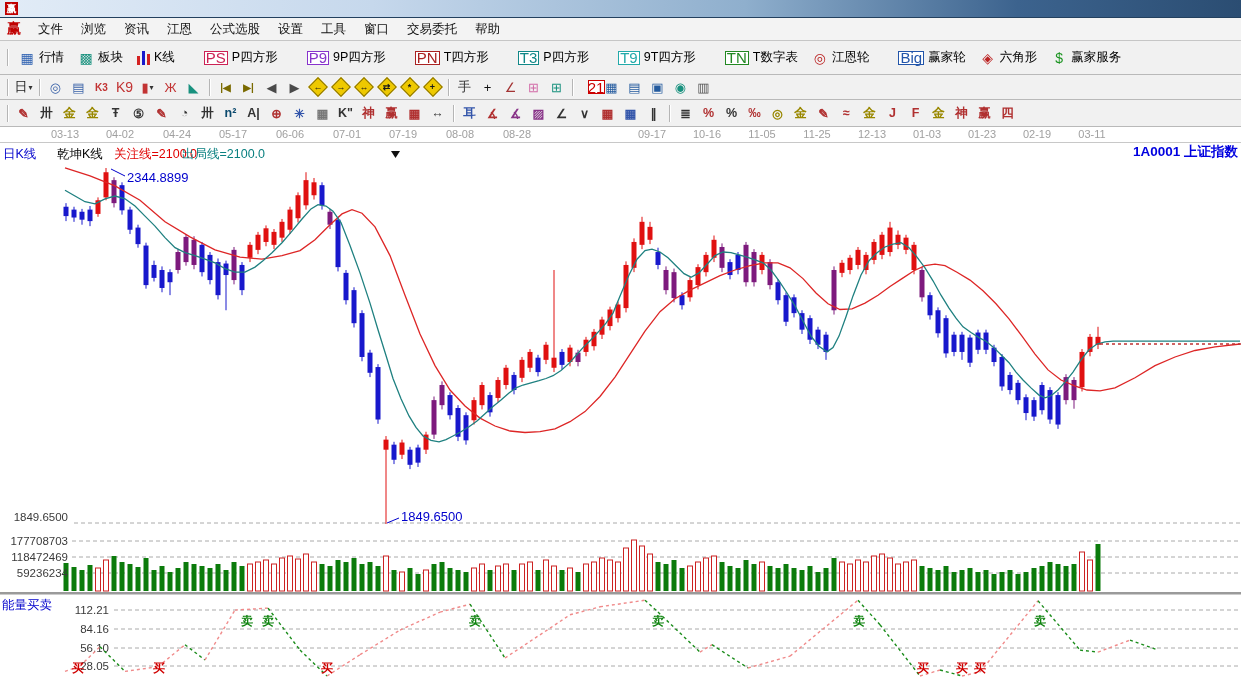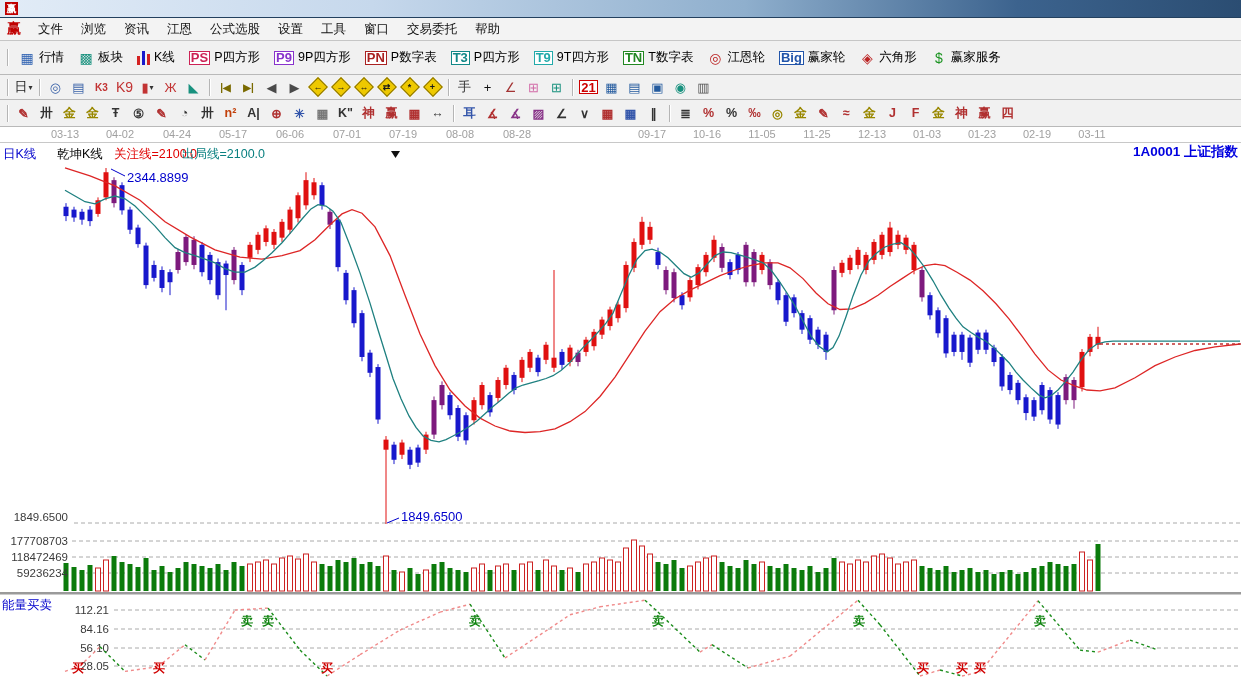--- a/index.html
+++ b/index.html
@@ -18,21 +18,21 @@
   .menu-item{padding:2px 9px;cursor:default;font-family:Liberation Mono, monospace;}
   
   .tb{box-sizing:border-box;display:flex;align-items:center;background:#f1f1f1;
     border-bottom:1px solid #b9b9b9;padding:0 3px;white-space:nowrap;}
   #tb1{height:34px;font-size:12.5px;}
   #tb2{height:25px;}
   #tb3{height:27px;}
   .vsep{width:1px;height:17px;background:#b5b5b5;box-shadow:1px 0 0 #fff;margin:0 4px;flex:0 0 auto;}
   .tb1btn{display:inline-flex;align-items:center;gap:4px;padding:3px 7px;cursor:default;color:#000;}
   .badge{box-sizing:border-box;min-width:17px;height:14px;padding:0 1px;border:1px solid;
-    display:inline-flex;align-items:center;justify-content:center;font-size:13px;font-weight:bold;background:#fff;}
+    display:inline-flex;align-items:center;justify-content:center;font-size:15px;font-weight:normal;background:#fff;margin-left:15px;}
   .gicon{display:inline-flex;align-items:center;justify-content:center;width:16px;height:16px;font-size:14px;line-height:1;}
   .cndl{display:inline-flex;align-items:flex-end;gap:2px;height:15px;}
   .cndl i{display:block;width:3px;background:#d42222;}
   .cndl i:nth-child(1){height:9px;}
   .cndl i:nth-child(2){height:14px;background:#1a1acc;}
   .cndl i:nth-child(3){height:11px;}
   .tbtn{display:inline-flex;align-items:center;justify-content:center;width:23px;height:20px;
     font-size:13px;cursor:default;}
   .tbtn .arr{font-size:8px;color:#333;margin-left:1px;}
   .dmd{width:12px;height:12px;background:#eec900;border:1px solid #8a7300;transform:rotate(45deg);
@@ -85,21 +85,21 @@
       <span class="tb1btn">
         <span class="badge" style="border-color: rgb(204, 34, 85); color: rgb(204, 34, 85);">PS</span>
         <span>P四方形</span>
       </span>
       <span class="tb1btn">
         <span class="badge" style="border-color: rgb(136, 51, 204); color: rgb(136, 51, 204);">P9</span>
         <span>9P四方形</span>
       </span>
       <span class="tb1btn">
         <span class="badge" style="border-color: rgb(170, 34, 34); color: rgb(170, 34, 34);">PN</span>
-        <span>P数字表</span>
+        <span>T四方形</span>
       </span>
       <span class="tb1btn">
         <span class="badge" style="border-color: rgb(17, 136, 136); color: rgb(17, 136, 136);">T3</span>
         <span>P四方形</span>
       </span>
       <span class="tb1btn">
         <span class="badge" style="border-color: rgb(34, 170, 170); color: rgb(34, 170, 170);">T9</span>
         <span>9T四方形</span>
       </span>
       <span class="tb1btn">
@@ -235,21 +235,21 @@
       <span class="vsep"></span>
       <span class="tbtn3" style="color: rgb(176, 48, 48);">✎</span>
       <span class="tbtn3" style="color: rgb(51, 51, 51);">卅</span>
       <span class="tbtn3" style="color: rgb(153, 136, 0);">金</span>
       <span class="tbtn3" style="color: rgb(153, 136, 0);">金</span>
       <span class="tbtn3" style="color: rgb(51, 51, 51);">Ŧ</span>
       <span class="tbtn3" style="color: rgb(51, 51, 51);">⑤</span>
       <span class="tbtn3" style="color: rgb(176, 48, 48);">✎</span>
       <span class="tbtn3" style="color: rgb(51, 51, 51);">◔</span>
       <span class="tbtn3" style="color: rgb(51, 51, 51);">卅</span>
-      <span class="tbtn3" style="color: #c2410c;">n²</span>
+      <span class="tbtn3" style="color: #0c4a6e;">n²</span>
       <span class="tbtn3" style="color: rgb(51, 51, 51);">A|</span>
       <span class="tbtn3" style="color: rgb(176, 48, 48);">⊕</span>
       <span class="tbtn3" style="color: rgb(51, 85, 170);">✳</span>
       <span class="tbtn3" style="color: rgb(119, 119, 119);">▦</span>
       <span class="tbtn3" style="color: rgb(51, 51, 51);">K"</span>
       <span class="tbtn3" style="color: rgb(176, 48, 48);">神</span>
       <span class="tbtn3" style="color: rgb(176, 48, 48);">赢</span>
       <span class="tbtn3" style="color: rgb(176, 48, 48);">▦</span>
       <span class="tbtn3" style="color: rgb(51, 51, 51);">↔</span>
       <span class="vsep"></span>

